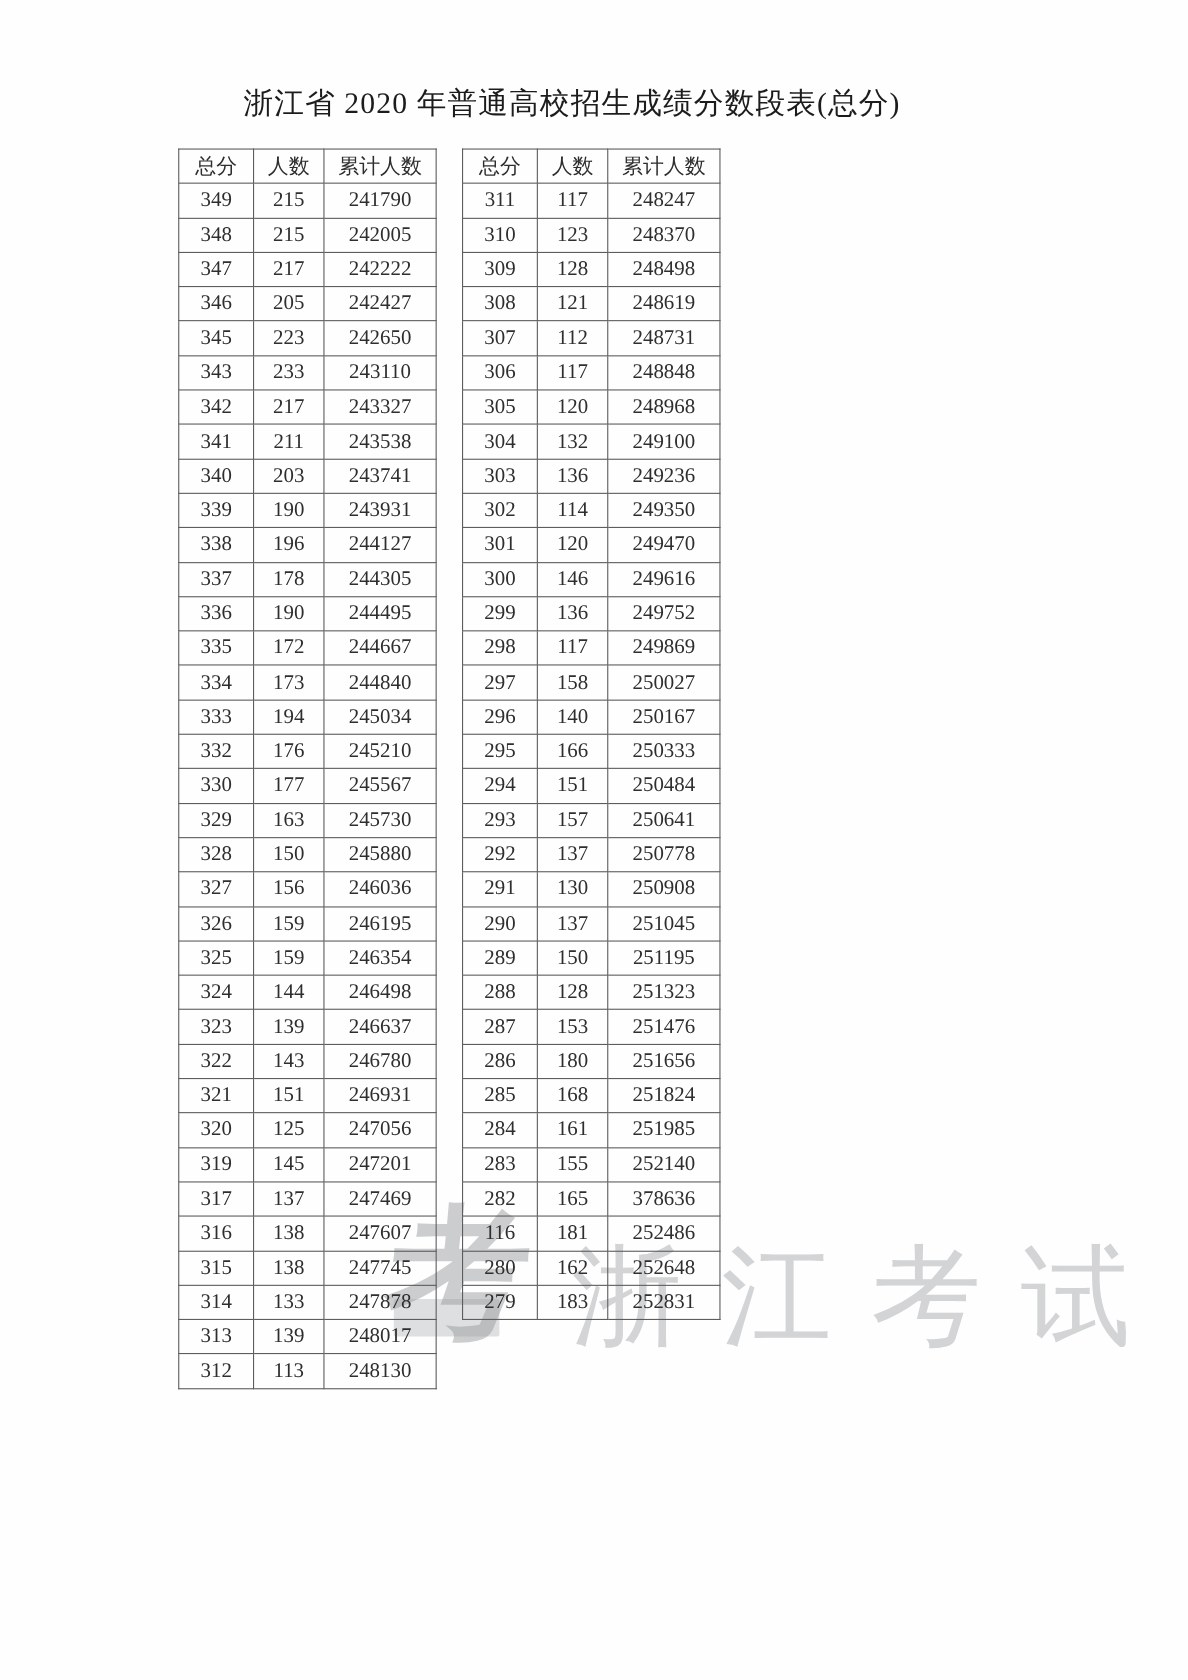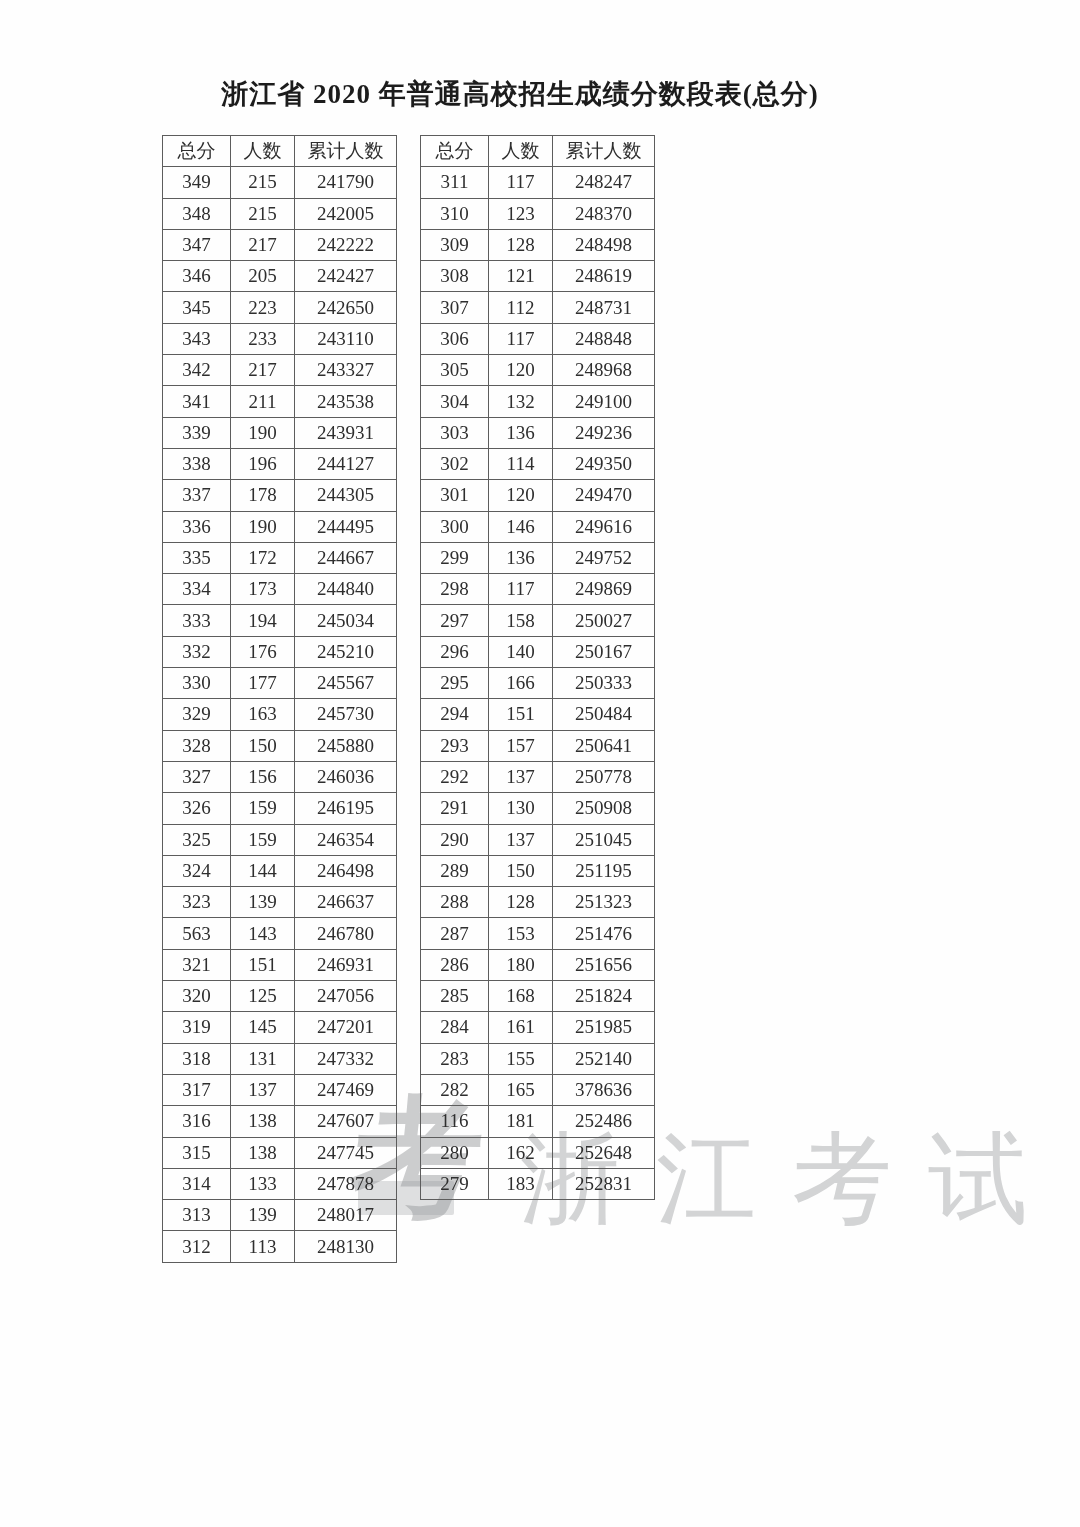--- a/index.html
+++ b/index.html
@@ -15,21 +15,21 @@
     overflow: hidden;
     font-family: "Liberation Serif", "DejaVu Serif", serif;
   }
   .doc-title {
     position: absolute;
     left: 0;
     top: 76px;
     width: 1040px;
     text-align: center;
     font-size: 27px;
-    font-weight: bold;
+    font-weight: normal;
     color: #1c1c1c;
     letter-spacing: 1px;
     z-index: 2;
   }
   
   .watermark {
     position: absolute;
     left: 352px;
     top: 1085px;
     z-index: 1;
@@ -154,20 +154,25 @@
           <td>342</td>
           <td>217</td>
           <td>243327</td>
         </tr>
         <tr>
           <td>341</td>
           <td>211</td>
           <td>243538</td>
         </tr>
         <tr>
+          <td>340</td>
+          <td>203</td>
+          <td>243741</td>
+        </tr>
+        <tr>
           <td>339</td>
           <td>190</td>
           <td>243931</td>
         </tr>
         <tr>
           <td>338</td>
           <td>196</td>
           <td>244127</td>
         </tr>
         <tr>
@@ -234,43 +239,38 @@
           <td>324</td>
           <td>144</td>
           <td>246498</td>
         </tr>
         <tr>
           <td>323</td>
           <td>139</td>
           <td>246637</td>
         </tr>
         <tr>
-          <td>563</td>
+          <td>322</td>
           <td>143</td>
           <td>246780</td>
         </tr>
         <tr>
           <td>321</td>
           <td>151</td>
           <td>246931</td>
         </tr>
         <tr>
           <td>320</td>
           <td>125</td>
           <td>247056</td>
         </tr>
         <tr>
           <td>319</td>
           <td>145</td>
           <td>247201</td>
-        </tr>
-        <tr>
-          <td>318</td>
-          <td>131</td>
-          <td>247332</td>
         </tr>
         <tr>
           <td>317</td>
           <td>137</td>
           <td>247469</td>
         </tr>
         <tr>
           <td>316</td>
           <td>138</td>
           <td>247607</td>

